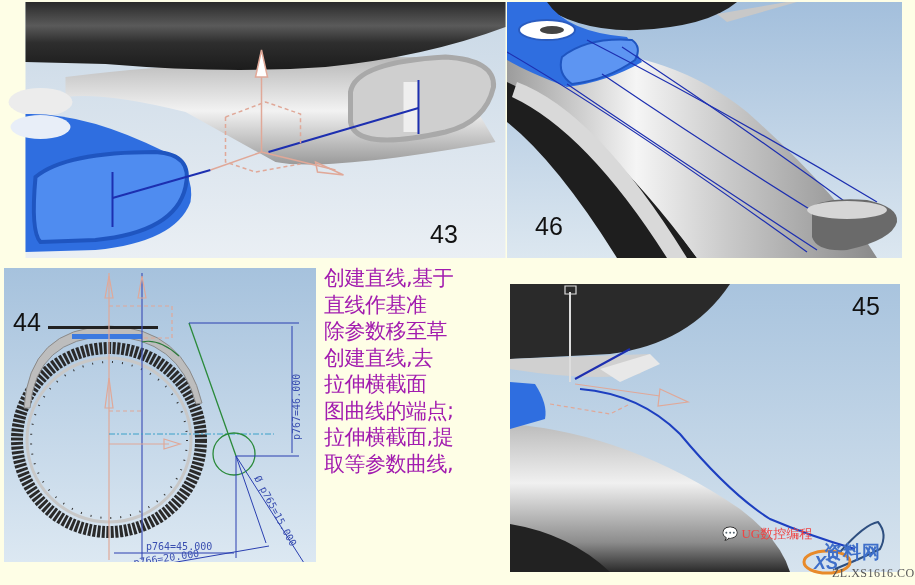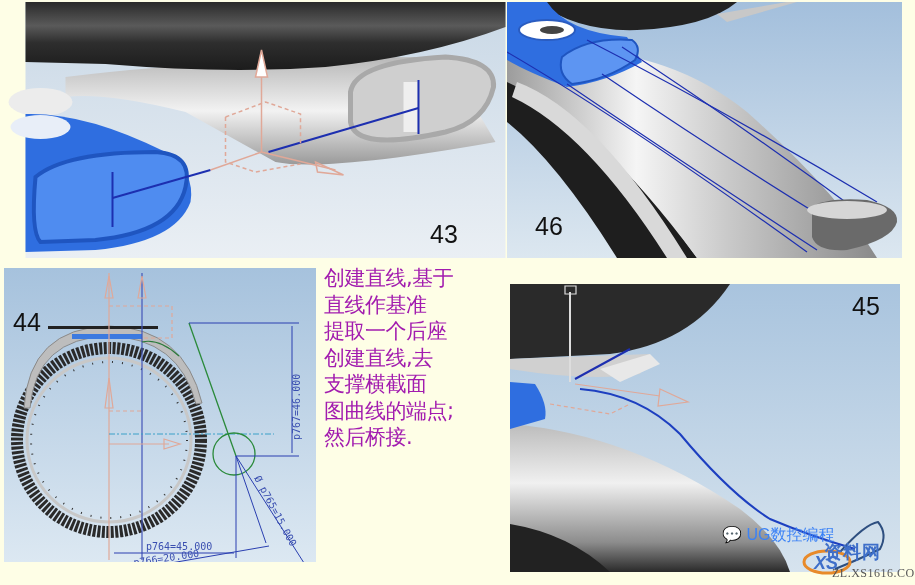--- a/index.html
+++ b/index.html
@@ -17,21 +17,21 @@
   #p44 { left:4px; top:268px; width:312px; height:294px; }
   #p45 { left:510px; top:270px; width:390px; height:316px; }
   #caption {
     position:absolute; left:324px; top:265px; width:180px;
     font-family:"DejaVu Sans", sans-serif; font-size:21px; line-height:26.5px; color:#a21caf;
     letter-spacing:-0.5px;
   }
   #caption div { white-space:nowrap; }
   .dimtext { font-family:"DejaVu Sans Mono", monospace; font-size:10px; fill:#3a4fb0; }
   #watermark { position:absolute; left:722px; top:522px; width:190px; height:60px; }
-  #wm-wechat { position:absolute; left:0; top:3px; font-size:16px; color:#3b82f6; font-family:Liberation Sans, sans-serif; }
+  #wm-wechat { position:absolute; left:0; top:3px; font-size:13px; color:#ef4444; font-family:Liberation Serif, serif; }
   #wm-site { position:absolute; left:102px; top:18px; font-family:"DejaVu Sans", sans-serif; font-size:18px; font-weight:bold; color:#3f6fc9; letter-spacing:1px; }
   #wm-url { position:absolute; left:110px; top:44px; font-family:Liberation Serif, serif; font-size:12px; color:#555; letter-spacing:0.5px; }
 </style>
 </head>
 <body>
 
 <div class="panel" id="p43">
   <svg viewBox="0 0 480 256">
     <defs>
       <linearGradient id="g43bg" x1="0" y1="0" x2="0" y2="1">
@@ -175,25 +175,26 @@
     <text class="dimtext" transform="translate(250,210) rotate(62)">Ø p765=15.000</text>
     <text class="dimtext" x="142" y="282">p764=45.000</text>
     <text class="dimtext" transform="translate(130,298) rotate(-8)">p766=20.000</text>
   </svg>
   <span class="step-num" style="left:9px; top:16px;margin-top:24px;">44</span>
 </div>
 
 <div id="caption">
   <div>创建直线,基于</div>
   <div>直线作基准</div>
-  <div>提取一个后座</div>
+  <div>除参数移至草</div>
   <div>创建直线,去</div>
-  <div>支撑横截面</div>
+  <div>拉伸横截面</div>
   <div>图曲线的端点;</div>
-  <div>然后桥接.</div>
+  <div>拉伸横截面,提</div>
+  <div>取等参数曲线,</div>
 </div>
 
 <div class="panel" id="p45">
   <svg viewBox="0 0 390 288">
     <defs>
       <linearGradient id="g45bg" x1="0" y1="0" x2="0" y2="1">
           <stop offset="0" stop-color="#a9c4de"></stop>
           <stop offset="1" stop-color="#d6e3ee"></stop>
         </linearGradient>
       <linearGradient id="g45tube" x1="0" y1="0" x2="0" y2="1">

